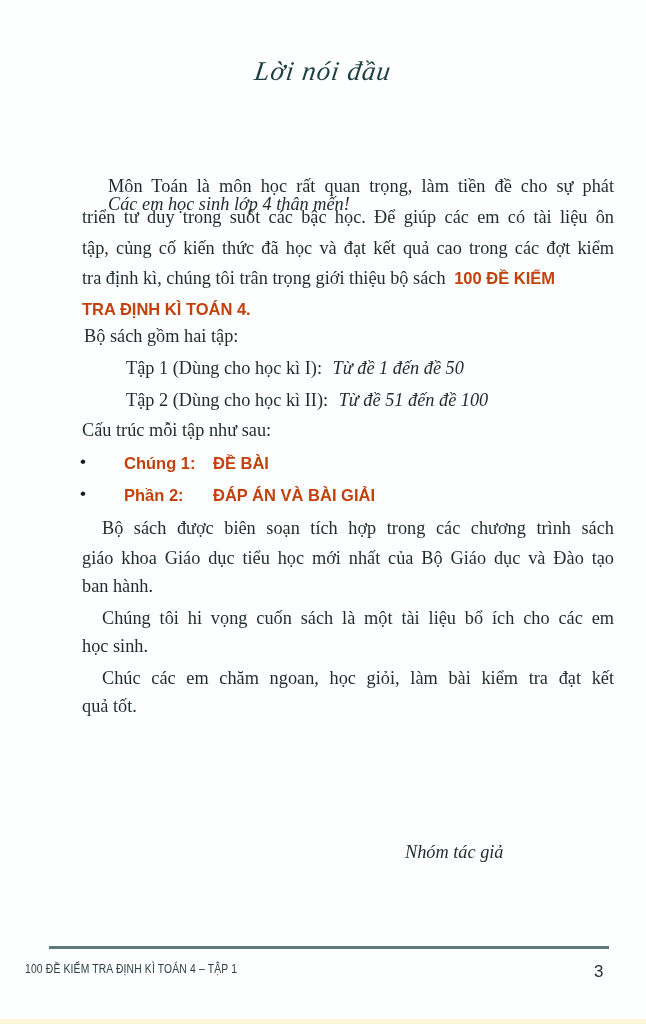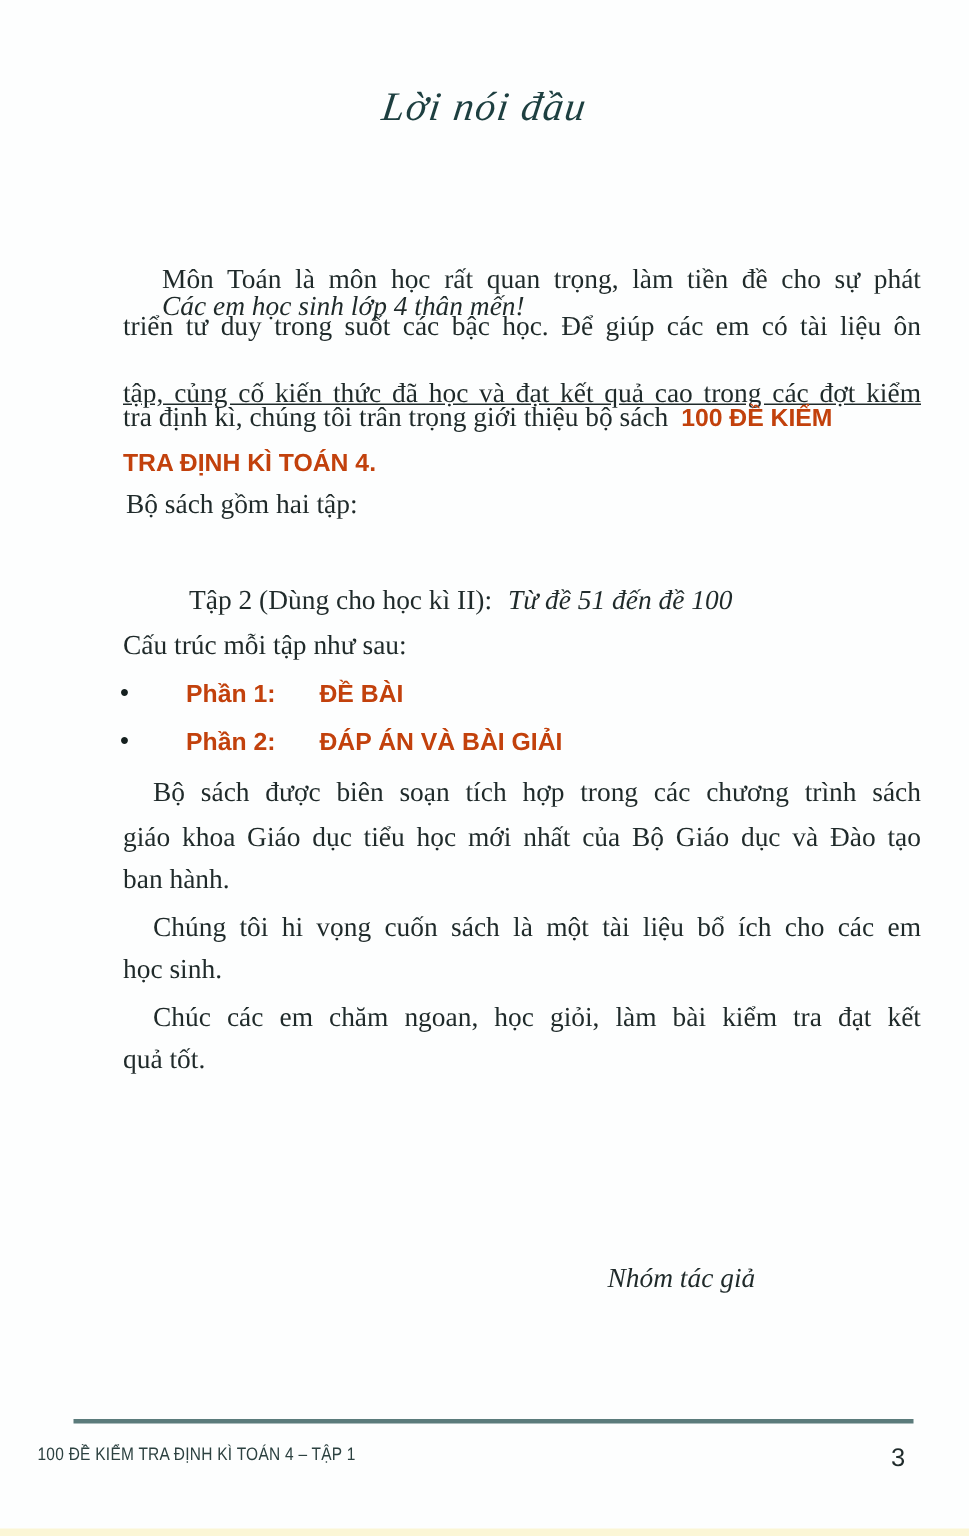--- a/index.html
+++ b/index.html
@@ -103,38 +103,42 @@
 <body>
 
 <div class="page">
 
   <div class="title">Lời nói đầu</div>
 
   <div class="text italic" style="left:108px; top:146px;">Các em học sinh lớp 4 thân mến!</div>
 
   <div class="justify" style="top:207px;">triển tư duy trong suốt các bậc học. Để giúp các em có tài liệu ôn</div>
   <div class="justify" style="left:108px; width:506px; top:176px;">Môn Toán là môn học rất quan trọng, làm tiền đề cho sự phát</div>
-  <div class="justify" style="top:252px;text-decoration:underline;">tập, củng cố kiến thức đã học và đạt kết quả cao trong các đợt kiểm</div>
+  <div class="justify" style="top:238px;">tập, củng cố kiến thức đã học và đạt kết quả cao trong các đợt kiểm</div>
   <div class="text" style="left:82px; top:268px;">
     <span>tra định kì, chúng tôi trân trọng giới thiệu bộ sách</span>
     <span class="bold-sans" style="margin-left:4px;">100 ĐỀ KIỂM</span>
   </div>
   <div class="text bold-sans" style="left:82px; top:300px;">TRA ĐỊNH KÌ TOÁN 4.</div>
 
   <div class="text" style="left:84px; top:326px;">Bộ sách gồm hai tập:</div>
 
+  <div class="text" style="left:126px; top:358px;">
+    <span>Tập 1 (Dùng cho học kì I):</span>
+    <span class="italic" style="margin-left:6px;">Từ đề 1 đến đề 50</span>
+  </div>
   <div class="text" style="left:126px; top:390px;">
     <span>Tập 2 (Dùng cho học kì II):</span>
     <span class="italic" style="margin-left:6px;">Từ đề 51 đến đề 100</span>
   </div>
 
   <div class="text" style="left:82px; top:420px;">Cấu trúc mỗi tập như sau:</div>
 
   <div class="bullet" style="top:452px;">•</div>
-  <div class="text bold-sans" style="left:124px; top:454px;">Phần 1:</div>
+  <div class="text bold-sans" style="left:124px; top:454px;">Chúng 1:</div>
   <div class="text bold-sans" style="left:213px; top:454px;">ĐỀ BÀI</div>
 
   <div class="bullet" style="top:484px;">•</div>
   <div class="text bold-sans" style="left:124px; top:486px;">Phần 2:</div>
   <div class="text bold-sans" style="left:213px; top:486px;">ĐÁP ÁN VÀ BÀI GIẢI</div>
 
   <div class="justify" style="left:102px; width:512px; top:518px;">Bộ sách được biên soạn tích hợp trong các chương trình sách</div>
   <div class="justify" style="top:548px;">giáo khoa Giáo dục tiểu học mới nhất của Bộ Giáo dục và Đào tạo</div>
   <div class="text" style="left:82px; top:576px;">ban hành.</div>
 

